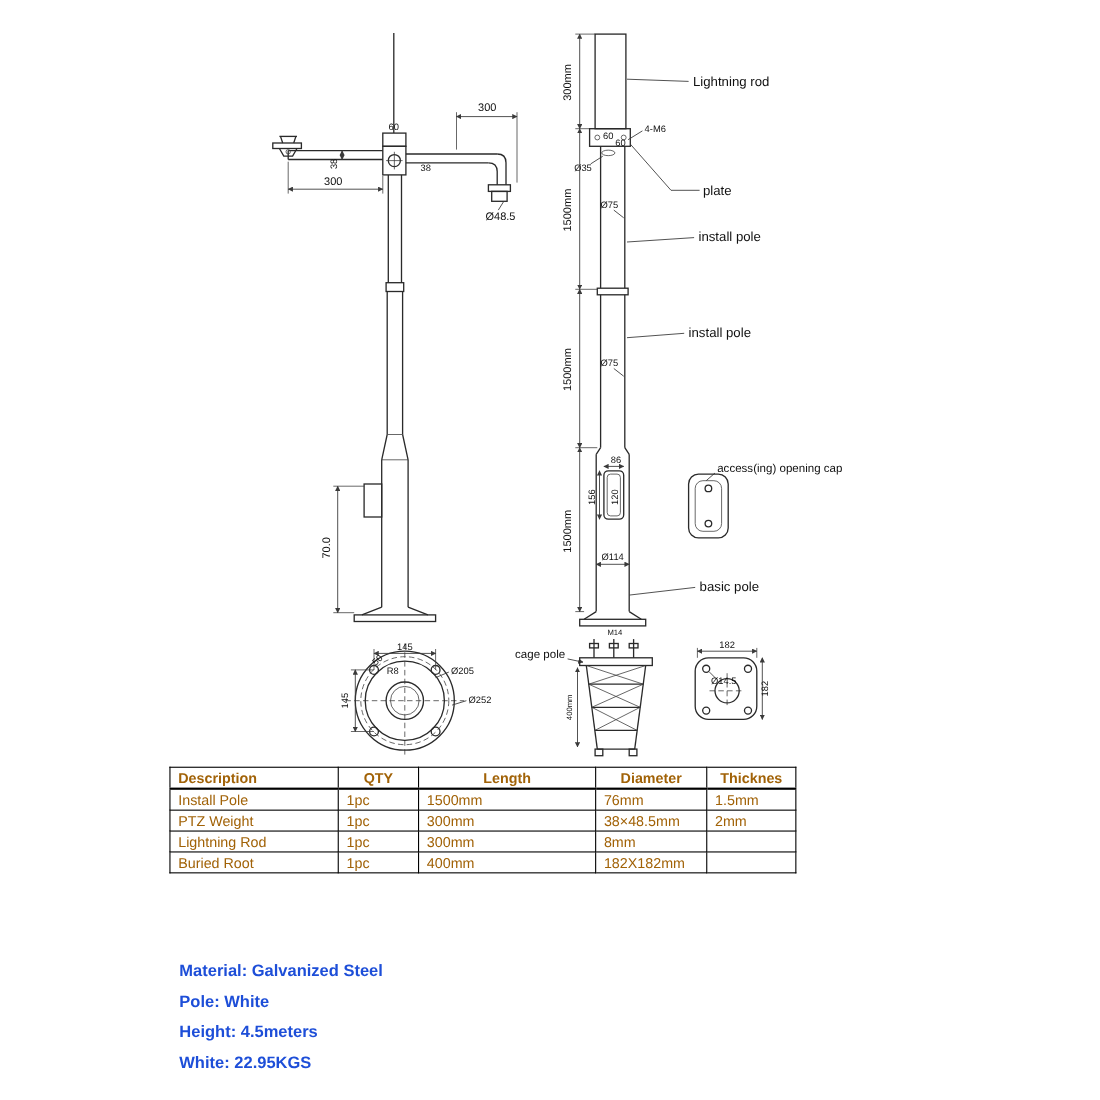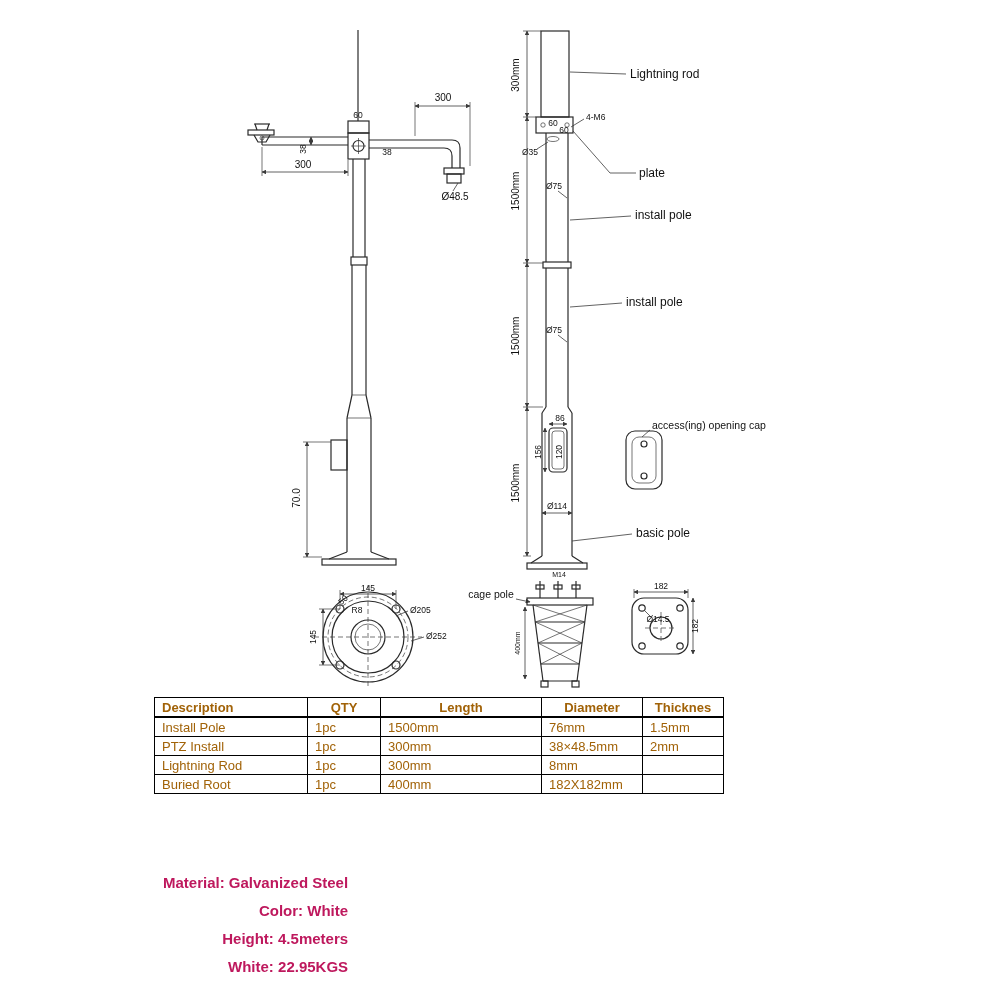--- a/index.html
+++ b/index.html
@@ -17,21 +17,21 @@
   
   .spec-table{position:absolute;left:154px;top:697px;border-collapse:collapse;
               font-family:"Liberation Sans",sans-serif;font-size:13px;color:#a16207;}
   .spec-table th,.spec-table td{border:1px solid #000;padding:1px 7px;height:16px;white-space:nowrap;}
   .spec-table th{font-weight:bold;border-bottom:2px solid #000;}
   .spec-table th:first-child{text-align:left;}
   .spec-table td{text-align:left;}
   .spec-table td:first-child{text-align:left;}
   .c0{width:138px;} .c1{width:58px;} .c2{width:146px;margin-top:43px;} .c3{width:86px;} .c4{width:66px;}
   
-  .specs{position:absolute;left:163px;top:874px;font-size:15px;font-weight:bold;color:#be185d;text-align:right;}
+  .specs{position:absolute;left:163px;top:874px;font-size:15px;font-weight:bold;color:#1d4ed8;}
   .specs .line{margin:0 0 11px 0;}
 </style>
 </head>
 <body>
 
 <div class="page">
 
   <svg class="drawing" width="1000" height="695" viewBox="0 0 1000 695">
     <defs>
       <marker id="arw" viewBox="0 0 10 10" refX="9" refY="5" markerWidth="6" markerHeight="6" orient="auto-start-reverse">
@@ -281,21 +281,21 @@
     </thead>
     <tbody>
         <tr>
           <td>Install Pole</td>
           <td>1pc</td>
           <td>1500mm</td>
           <td>76mm</td>
           <td>1.5mm</td>
         </tr>
         <tr>
-          <td>PTZ Install</td>
+          <td>PTZ Weight</td>
           <td>1pc</td>
           <td>300mm</td>
           <td>38×48.5mm</td>
           <td>2mm</td>
         </tr>
         <tr>
           <td>Lightning Rod</td>
           <td>1pc</td>
           <td>300mm</td>
           <td>8mm</td>
@@ -306,18 +306,18 @@
           <td>1pc</td>
           <td>400mm</td>
           <td>182X182mm</td>
           <td></td>
         </tr>
       </tbody>
   </table>
 
   <div class="specs">
     <div class="line">Material:  Galvanized Steel</div>
-    <div class="line">Color:  White</div>
+    <div class="line">Pole:  White</div>
     <div class="line">Height:  4.5meters</div>
     <div class="line">White:  22.95KGS</div>
   </div>
 
 </div>
 
 </body></html>

